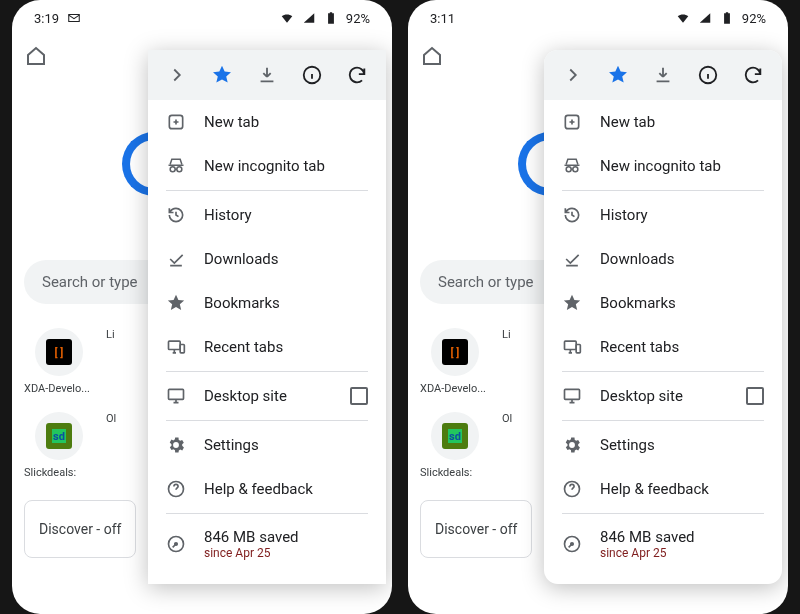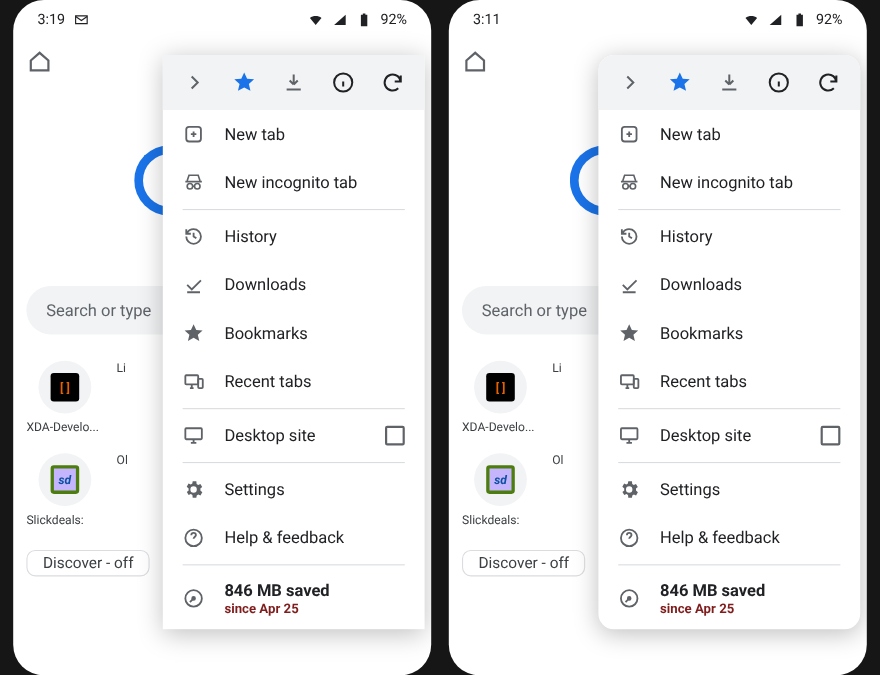--- a/index.html
+++ b/index.html
@@ -79,39 +79,40 @@
   .tile { width: 70px; text-align:left; font-size: 11px; color:#3c4043; }
   .tile .circle {
     width: 48px; height: 48px;
     border-radius: 50%;
     background: #f1f3f4;
     margin: 0 auto 6px;
     display:flex; align-items:center; justify-content:center;
   }
   .favicon { width:26px; height:26px; border-radius:3px; display:flex; align-items:center; justify-content:center; font-weight:bold; font-size:11px; }
   .fav-xda { background:#000; color:#e66000; }
-  .fav-sd  { background:#c4b5fd; color:#0b4fa1; font-style:italic; border:3px solid #4d7c0f;}
+  .fav-sd  { background:#22c55e; color:#0b4fa1; border:6px solid #4d7c0f;}
   .tile .label { white-space: nowrap; overflow:hidden; text-overflow:ellipsis; }
   .discover {
     position: absolute;
     top: 418px;
     left: 12px;
     border:1px solid #dadce0;
     border-radius: 8px;
-    padding: 3px 14px;
+    padding: 20px 14px;
     font-size: 14px;
     color:#3c4043;
   }
   .menu {
     position: absolute;
     top: 50px;
     right: 6px;
     width: 238px;
     background: #fff;
     box-shadow: 0 4px 22px rgba(0,0,0,0.25);
+    padding-bottom: 12px;
   }
   .rounded-menu { border-radius: 14px; }
   .action-row {
     height: 50px;
     background: #f1f3f4;
     display:flex;
     align-items:center;
     justify-content:space-around;
     padding: 0 6px;
   }
@@ -124,21 +125,21 @@
     align-items:center;
     gap: 18px;
     padding: 12px 18px;
     font-size: 15px;
     color:#202124;
   }
   .menu-item .mi-icon { width:20px; height:20px; color:#5f6368; flex-shrink:0; }
   .menu-divider { height:1px; background:#dadce0; margin: 2px 18px; }
   .checkbox-box { width:18px; height:18px; border:2px solid #5f6368; border-radius:2px; margin-left:auto; }
   .data-saver .sub { font-size:12px; color:#7f1d1d; }
-  .data-saver .lines { display:flex; flex-direction:column;font-weight:bold; }
+  .data-saver .lines { display:flex; flex-direction:column; }
   .gauge-icon { color:#1a73e8; }
 </style>
 </head>
 <body>
 
 <div class="phone">
   <div class="status-bar">
     <div class="status-left">
       <span>3:19</span>
       <svg class="mini-icon" viewBox="0 0 24 24" fill="none" stroke="currentColor" stroke-width="1.8">

